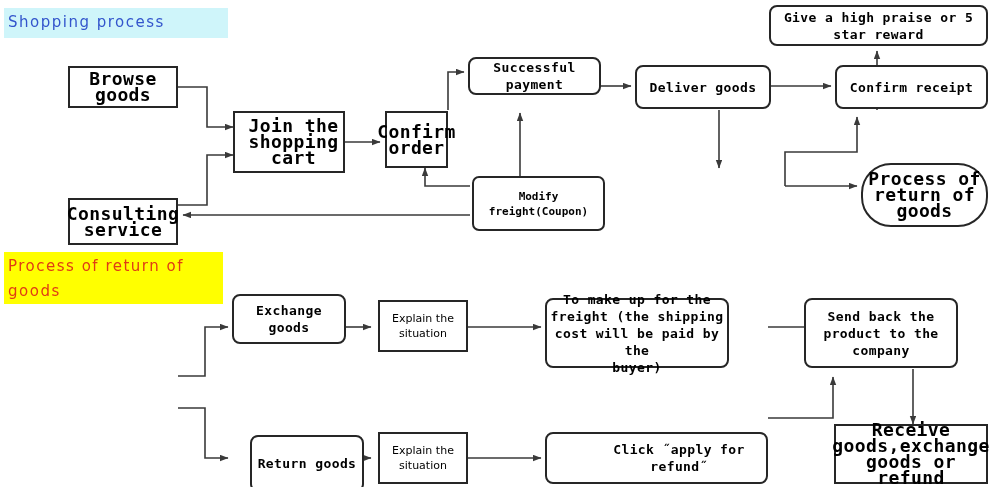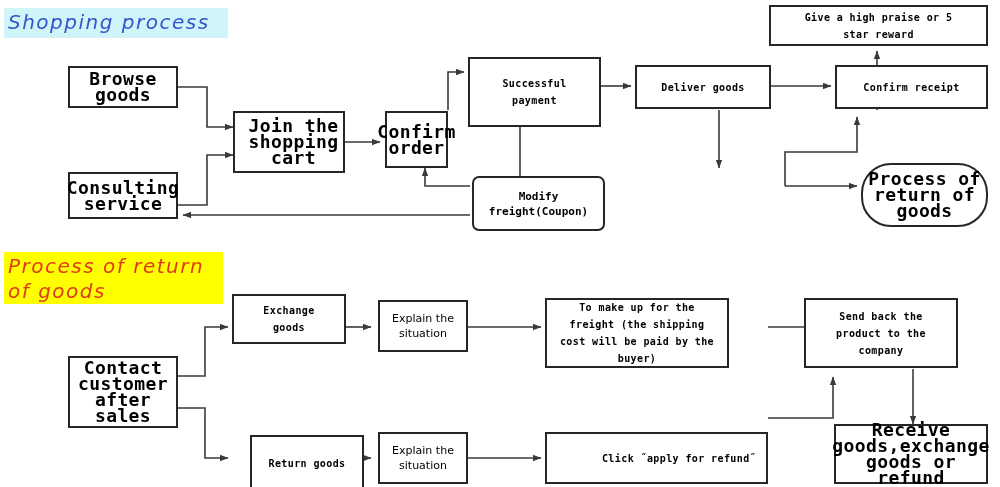--- a/index.html
+++ b/index.html
@@ -11,28 +11,27 @@
     position: relative;
     width: 1000px;
     height: 487px;
     background: #ffffff;
     overflow: hidden;
     font-family: "DejaVu Sans Mono", "Liberation Mono", monospace;
   }
   .heading {
     position: absolute;
     font-family: "DejaVu Sans", "Liberation Sans", sans-serif;
-    font-size: 20px;
+    font-size: 15px;
     font-weight: 400;
     letter-spacing: 1.5px;
     line-height: 25px;
     padding: 2px 6px 16px 4px;
     box-sizing: border-box;
     white-space: pre-wrap;
-    font-style: italic;
   }
   #heading-shopping {
     left: 4px;
     top: 8px;
     width: 224px;
     height: 30px;
     color: #3355cc;
     background: #cff5fa;
   }
   #heading-return {
@@ -69,22 +68,23 @@
     line-height: 15px;
   }
   .box.sans-text {
     font-family: "DejaVu Sans", "Liberation Sans", sans-serif;
     font-size: 11px;
     font-weight: 400;
     letter-spacing: 0px;
     line-height: 15px;
   }
   .box.big-text {
-    font-size: 10px;
+    font-size: 13px;
     line-height: 17px;
+    border-radius: 8px;
   }
   svg#wires {
     position: absolute;
     left: 0;
     top: 0;
     width: 1000px;
     height: 487px;
     z-index: 1;
     pointer-events: none;
   }
@@ -147,50 +147,47 @@
       <path d="M468,458 L541,458" marker-end="url(#ah)"></path>
 
       <path d="M768,418 L833,418 L833,377" marker-end="url(#ah)"></path>
 
       <path d="M913,369 L913,424" marker-end="url(#ah)"></path>
     </g>
   </svg>
 
   <div class="box" style="left:68px; top:66px; width:110px; height:42px;">Browse goods</div>
 
-  <div class="box" style="left:68px; top:172px; width:110px; height:47px;">Consulting
+  <div class="box" style="left:68px; top:198px; width:110px; height:47px;">Consulting
 service</div>
 
   <div class="box" style="left:233px; top:111px; width:112px; height:62px;padding-left:12px;">Join the
 shopping cart</div>
 
   <div class="box" style="left:385px; top:111px; width:63px; height:57px;">Confirm
 order</div>
 
-  <div class="box big-text" style="left:468px; top:57px; width:133px; height:70px;">Successful
+  <div class="box big-text" style="left:468px; top:57px; width:133px; height:38px;">Successful
 payment</div>
 
   <div class="box small-text" style="left:472px; top:176px; width:133px; height:55px;border-radius:7px;">Modify
 freight(Coupon)</div>
 
   <div class="box big-text" style="left:635px; top:65px; width:136px; height:44px;">Deliver goods</div>
 
   <div class="box big-text" style="left:835px; top:65px; width:153px; height:44px;">Confirm receipt</div>
 
   <div class="box big-text" style="left:769px; top:5px; width:219px; height:41px;">Give a high praise or 5
 star reward</div>
 
 
   <div class="box" style="left:861px; top:163px; width:127px; height:64px;border-radius:30px;">Process of
 return of
 goods</div>
 
-  <div class="box" style="left:68px; top:356px; width:110px; height:72px;">Contact
-customer
-after sales</div>
 
   <div class="box big-text" style="left:232px; top:294px; width:114px; height:50px;">Exchange
 goods</div>
 
   <div class="box sans-text" style="left:378px; top:300px; width:90px; height:52px;">Explain the
 situation</div>
 
   <div class="box big-text" style="left:545px; top:298px; width:184px; height:70px;">To make up for the
 freight (the shipping
 cost will be paid by the

